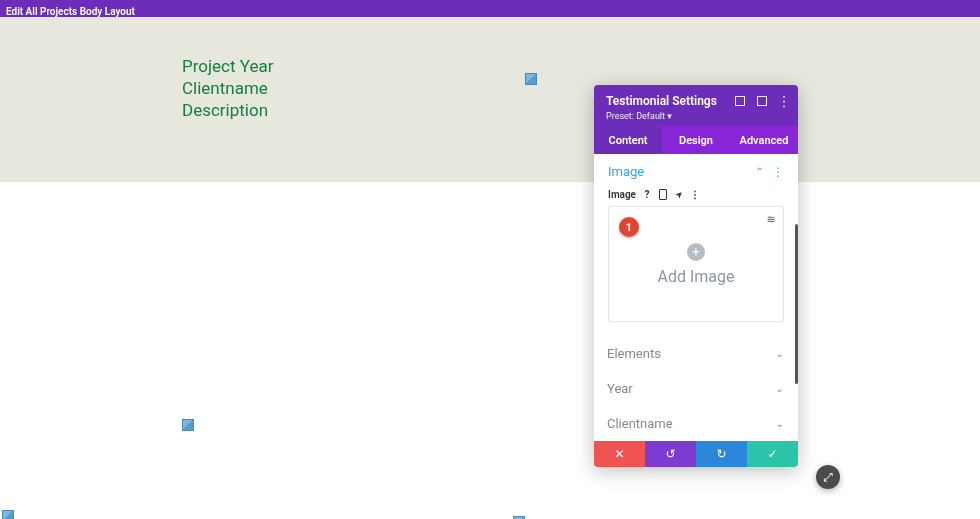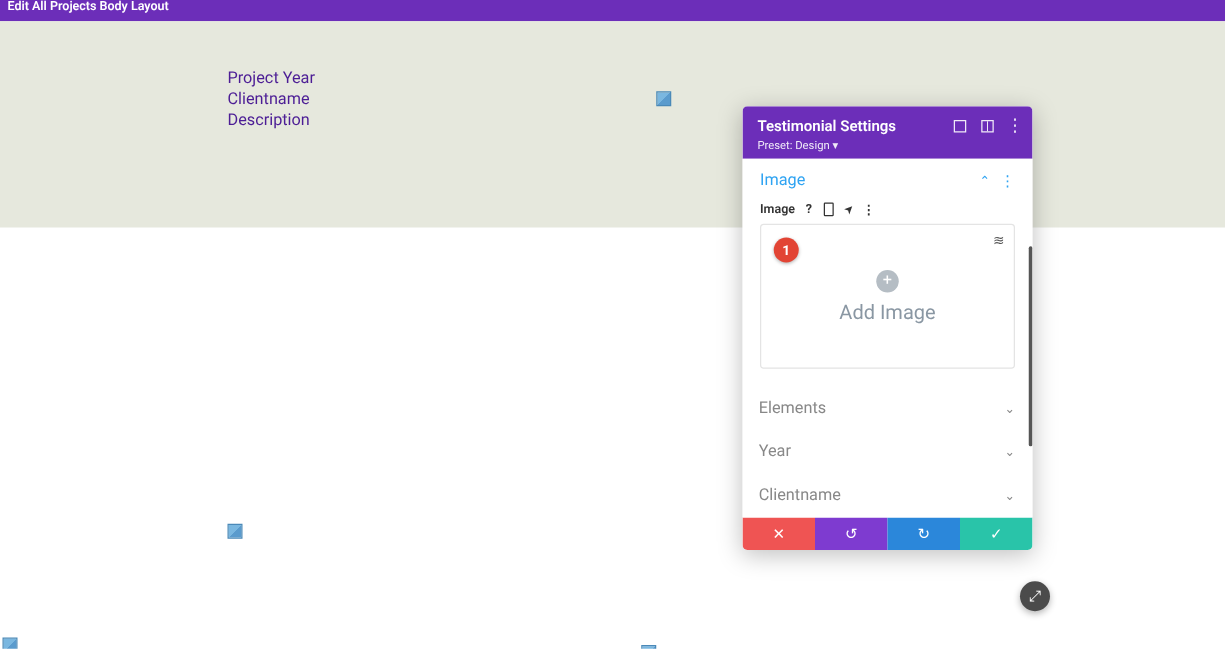--- a/index.html
+++ b/index.html
@@ -1,35 +1,35 @@
 <!DOCTYPE html>
 <html><head>
 <meta charset="utf-8">
 <style>
   * { box-sizing: border-box; margin: 0; padding: 0; font-family: -apple-system, BlinkMacSystemFont, "Segoe UI", Roboto, Arial, sans-serif; }
   body { width: 980px; height: 519px; background: #fff; position: relative; overflow: hidden; }
 
-  .topbar { background: #6c2eb9; color: #fff; height: 17px; display: flex; align-items: flex-start; padding: 0 6px; font-size: 10px; font-weight: 600; }
+  .topbar { background: #6c2eb9; color: #fff; height: 17px; display: flex; align-items: flex-end; padding: 0 6px; font-size: 10px; font-weight: 600; }
 
   .page-upper { background: #e6e8dd; width: 100%; height: 165px; position: relative; }
   .page-content { padding: 38px 0 0 182px; }
-  .page-content .line { font-size: 13px; color: #4c1d95; line-height: 1.3; }
+  .page-content .line { font-size: 17px; color: #15803d; line-height: 1.3; }
   .page-content .desc { font-size: 12px; color: #555; margin-top: 14px; }
   .broken-img { width: 12px; height: 12px; position: absolute; display: inline-block; }
   .broken-img::before { content: ""; display: block; width: 10px; height: 10px; background: linear-gradient(135deg, #7ab7e0 50%, #5a9bcd 50%); border: 1px solid #4a89b8; }
 
   .page-lower { background: #fff; width: 100%; position: relative; }
   .about-block { padding: 54px 0 0 525px; width: 430px; }
   .about-title { font-size: 34px; color: #333; font-weight: 400; }
   .about-text { font-size: 12px; color: #555; margin-top: 14px; }
 
   .broken-left { position: absolute; }
 
   
-  .panel { position: absolute; left: 594px; top: 85px; width: 232px; background: #fff; box-shadow: 0 4px 20px rgba(0,0,0,0.25); border-radius: 4px; overflow: hidden; }
+  .panel { position: absolute; left: 594px; top: 85px; width: 204px; background: #fff; box-shadow: 0 4px 20px rgba(0,0,0,0.25); border-radius: 4px; overflow: hidden; }
   .panel-header { background: #6c2eb9; color: #fff; padding: 9px 12px 5px 12px; position: relative; }
   .panel-header .title { font-size: 12px; font-weight: 600; }
   .panel-header .preset { font-size: 9px; margin-top: 3px; opacity: 0.9; }
   .panel-header .hicons { position: absolute; right: 8px; top: 10px; display: flex; gap: 10px; }
   .panel-header .hicons span { width: 12px; height: 12px; display: flex; align-items: center; justify-content: center; cursor: pointer; opacity: 0.9; }
   .hicon-expand::before { content:""; width:8px; height:8px; border:1px solid #fff; display:block; }
   .hicon-column::before { content:""; width:8px; height:8px; border:1px solid #fff; display:block; background: linear-gradient(90deg, transparent 45%, #fff 45%, #fff 55%, transparent 55%); }
   .hicon-more { font-size: 14px; line-height: 8px; }
 
   .panel-tabs { background: #8927d8; color: #fff; display: flex; height: 28px; }
@@ -94,28 +94,33 @@
   <div class="about-block" style="position:absolute; left:525px; top:233px;">
     <div class="about-title">Abo</div>
     <div class="about-text">About Text</div>
   </div>
 
 </div>
 
 <div class="panel">
   <div class="panel-header">
     <div class="title">Testimonial Settings</div>
-    <div class="preset">Preset: Design ▾</div>
+    <div class="preset">Preset: Default ▾</div>
     <div class="hicons">
       <span class="hicon-expand"></span>
       <span class="hicon-column"></span>
       <span class="hicon-more">⋮</span>
     </div>
   </div>
 
+  <div class="panel-tabs">
+    <div class="tab active">Content</div>
+    <div class="tab">Design</div>
+    <div class="tab">Advanced</div>
+  </div>
 
   <div class="panel-body" style="position:relative;">
     <div class="sect-head open">
       <span>Image</span>
       <span class="right-icons">
         <span class="chev">⌃</span>
         <span class="more-v">⋮</span>
       </span>
     </div>
 

